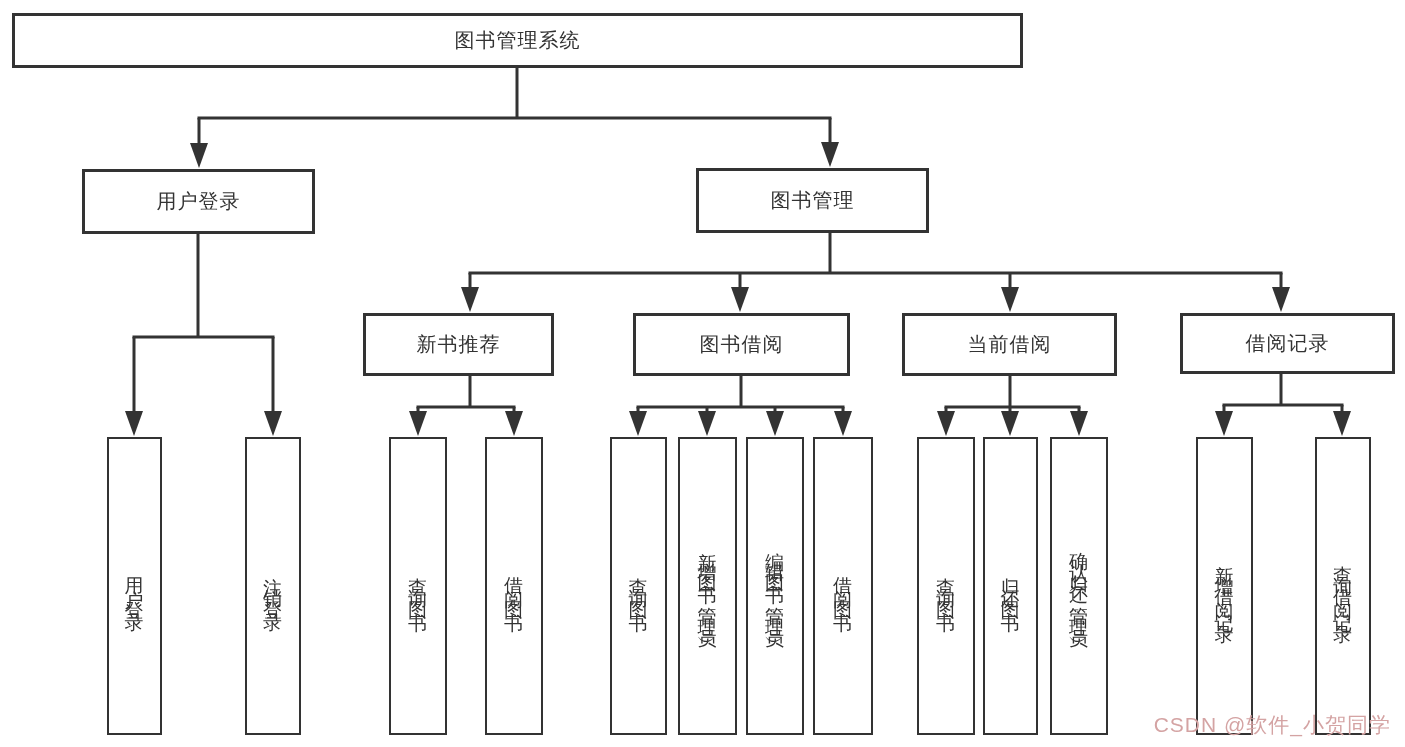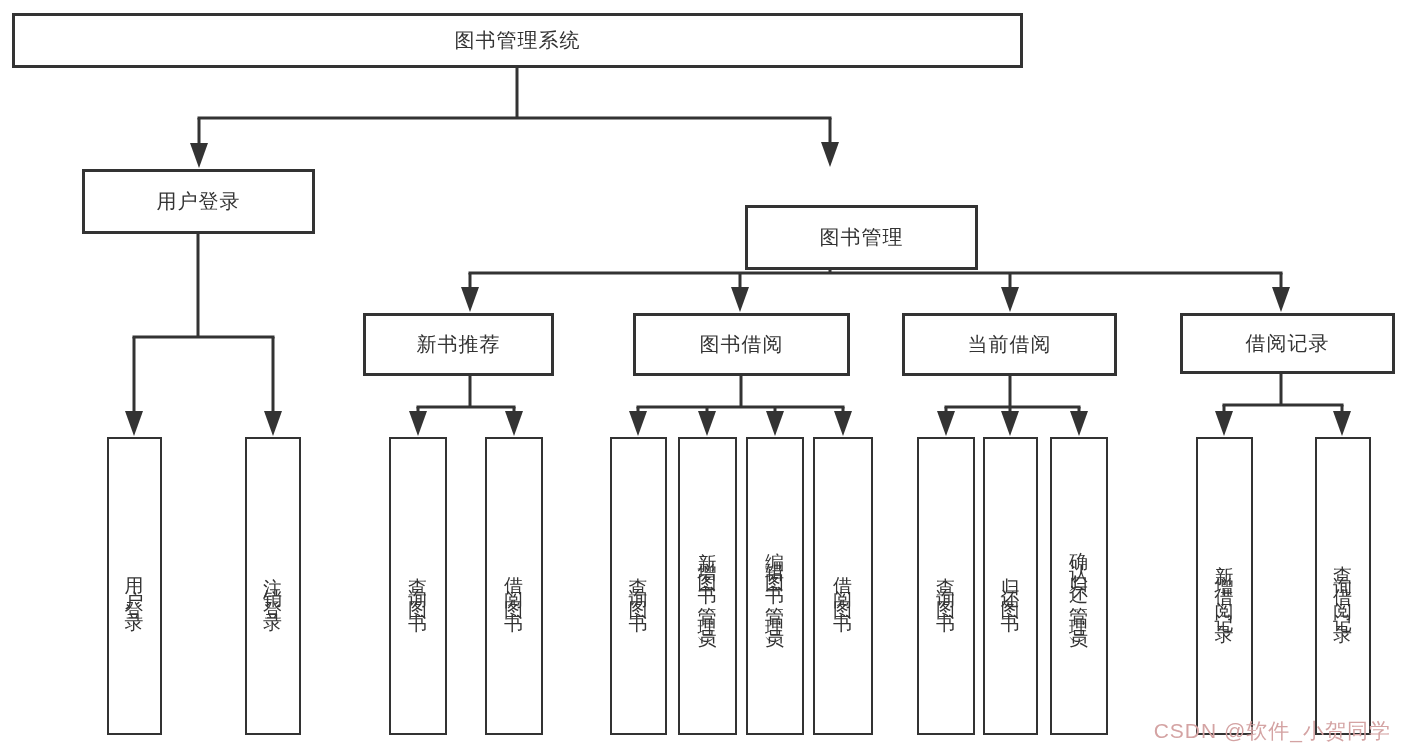--- a/index.html
+++ b/index.html
@@ -43,21 +43,21 @@
     justify-content: center;
     writing-mode: vertical-rl;
     font-size: 19px;
     letter-spacing: 12px;
     line-height: 1;
   }
   .vnode.tight { letter-spacing: 11px; }
   #watermark {
     position: absolute;
     right: 14px;
-    bottom: 2px;
+    bottom: 8px;
     font-size: 21px;
     letter-spacing: 1px;
     color: #d4a3a3;
     white-space: nowrap;
   }
 </style>
 </head>
 <body>
 
 <div id="canvas">
@@ -117,21 +117,21 @@
       <polygon points="1333,411 1351,411 1342,436" fill="#333333"></polygon>
     </svg>
 
   <div class="hnode" style="left:12px; top:13px; width:1011px; height:55px;">
     <span>图书管理系统</span>
   </div>
 
   <div class="hnode" style="left:82px; top:169px; width:233px; height:65px;">
     <span>用户登录</span>
   </div>
-  <div class="hnode" style="left:745px; top:168px; width:233px; height:65px;margin-top:37px;">
+  <div class="hnode" style="left:696px; top:168px; width:233px; height:65px;">
     <span>图书管理</span>
   </div>
 
   <div class="hnode" style="left:363px; top:313px; width:191px; height:63px;">
     <span>新书推荐</span>
   </div>
   <div class="hnode" style="left:633px; top:313px; width:217px; height:63px;">
     <span>图书借阅</span>
   </div>
   <div class="hnode" style="left:902px; top:313px; width:215px; height:63px;align-items:center;">

